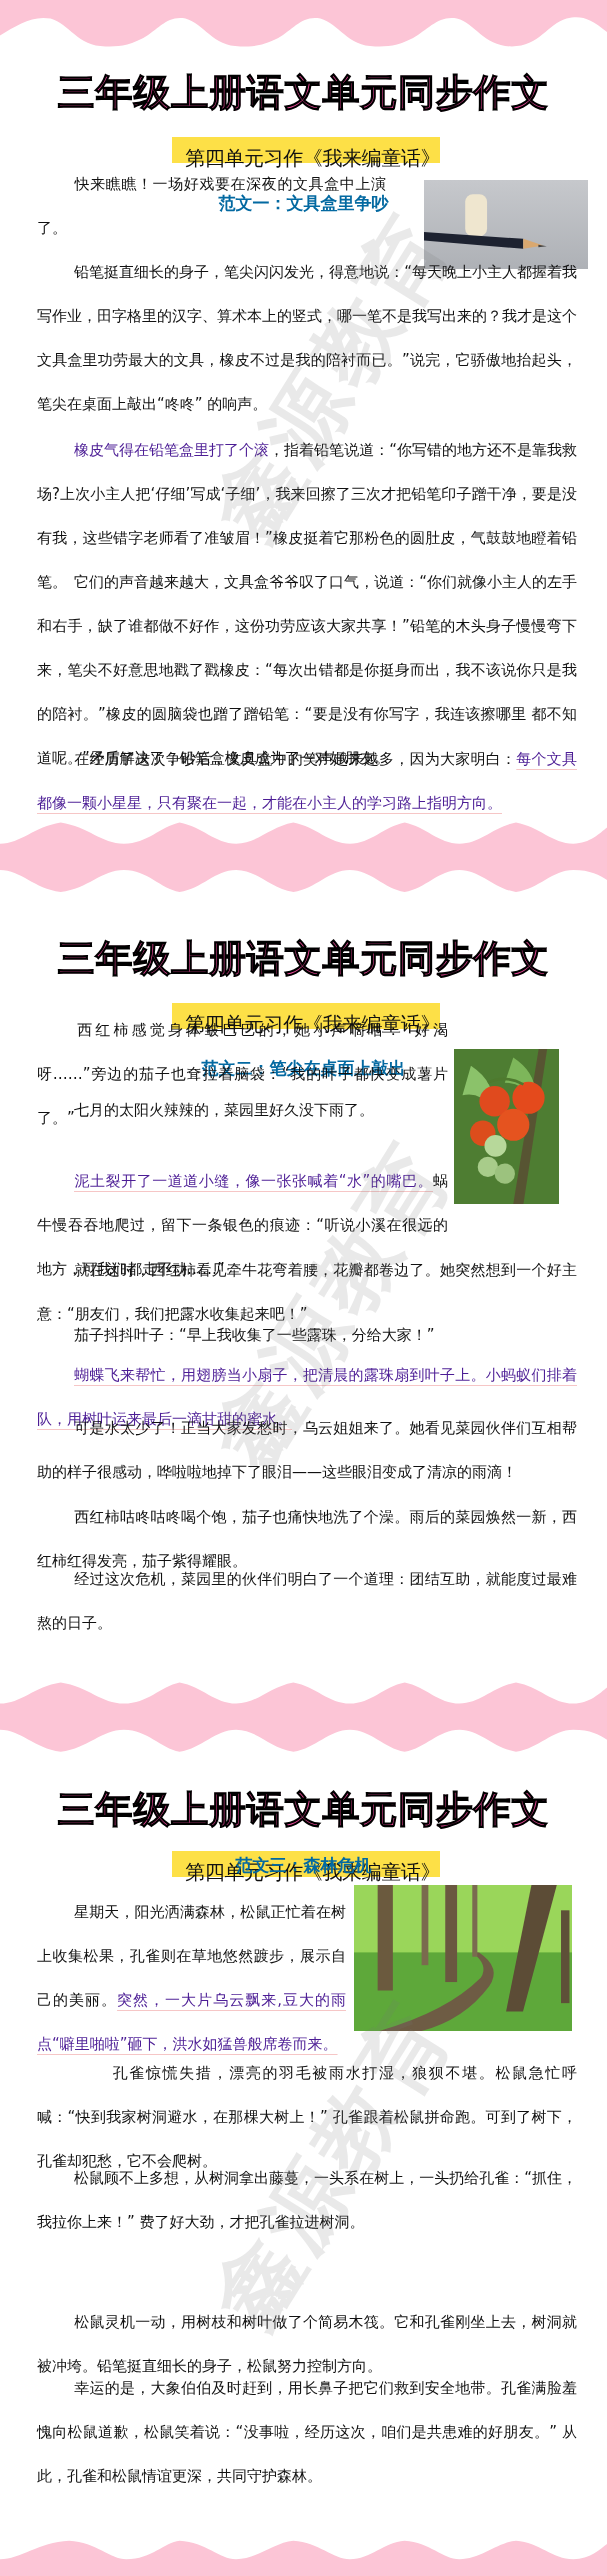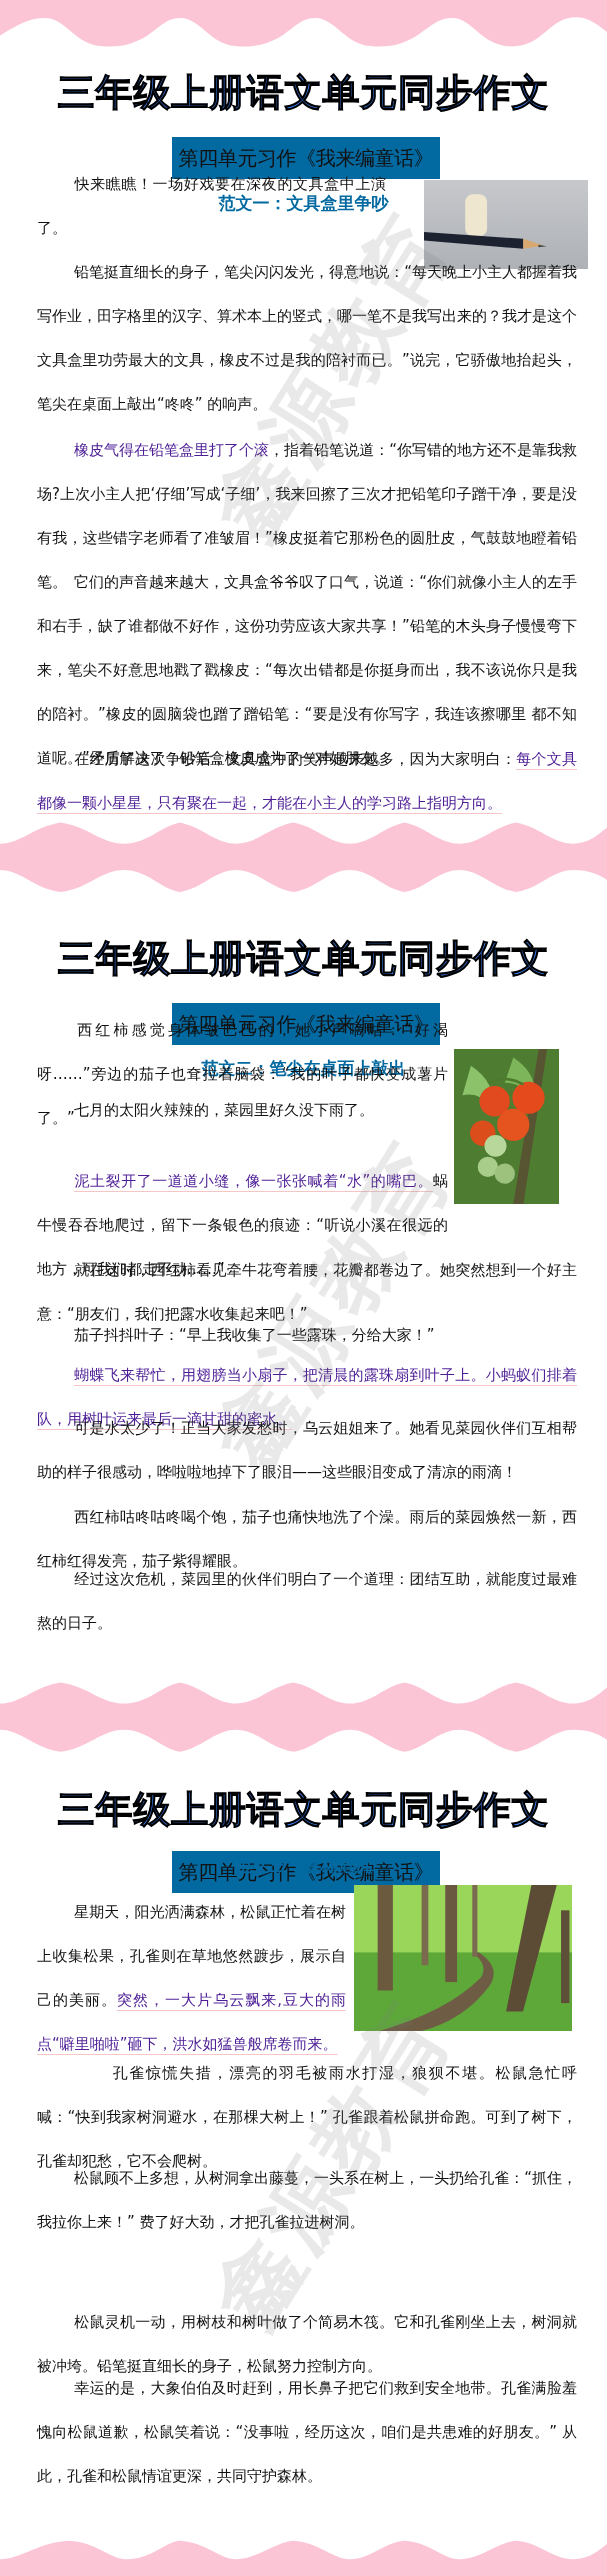--- a/index.html
+++ b/index.html
@@ -3,22 +3,22 @@
 <meta charset="utf-8">
 <style>
   * { box-sizing: border-box; margin: 0; padding: 0; }
   html, body { width: 607px; background: #ffffff; }
   body { font-family: "DejaVu Sans", "Liberation Sans", sans-serif; color: #111; position: relative; overflow-x: hidden; }
   .page { position: relative; width: 607px; height: 2576px; }
 
   .wave-band { position: absolute; left: 0; width: 607px; }
   .wave-band svg { display: block; width: 607px; height: 100%; }
 
-  .title { position: absolute; left: 0; width: 607px; text-align: center; font-size: 37px; font-weight: 900; letter-spacing: 0.8px; color: #3b82f6; line-height: 51px; font-family: "DejaVu Sans", sans-serif; -webkit-text-stroke: 1px #000; }
-  .unit { position: absolute; left: 172px; width: 268px; height: 42px; background: #0369a1; text-align: center; font-size: 20px; line-height: 42px; color: #111; white-space: nowrap; letter-spacing: -0.4px; }
+  .title { position: absolute; left: 0; width: 607px; text-align: center; font-size: 37px; font-weight: 900; letter-spacing: 0.8px; color: #ec4899; line-height: 51px; font-family: "DejaVu Sans", sans-serif; -webkit-text-stroke: 1px #000; }
+  .unit { position: absolute; left: 172px; width: 268px; height: 26px; background: #fde047; text-align: right; font-size: 20px; line-height: 42px; color: #111; white-space: nowrap; letter-spacing: -0.4px; }
   .essay-title { position: absolute; left: 0; width: 607px; text-align: center; font-size: 17px; line-height: 25px; color: #0369a1; font-weight: bold; }
 
   .para { position: absolute; left: 37px; font-size: 15px; line-height: 44px; color: #111; text-align: justify; }
   .para .indent { display: inline-block; width: 37px; }
   .red { color: #4c1d95; }
   .red.ul { text-decoration: underline; text-decoration-color: #f6c6c6; text-underline-offset: 5px; }
 
   .photo { position: absolute; overflow: hidden; }
   .photo svg { display: block; width: 100%; height: 100%; }
 

